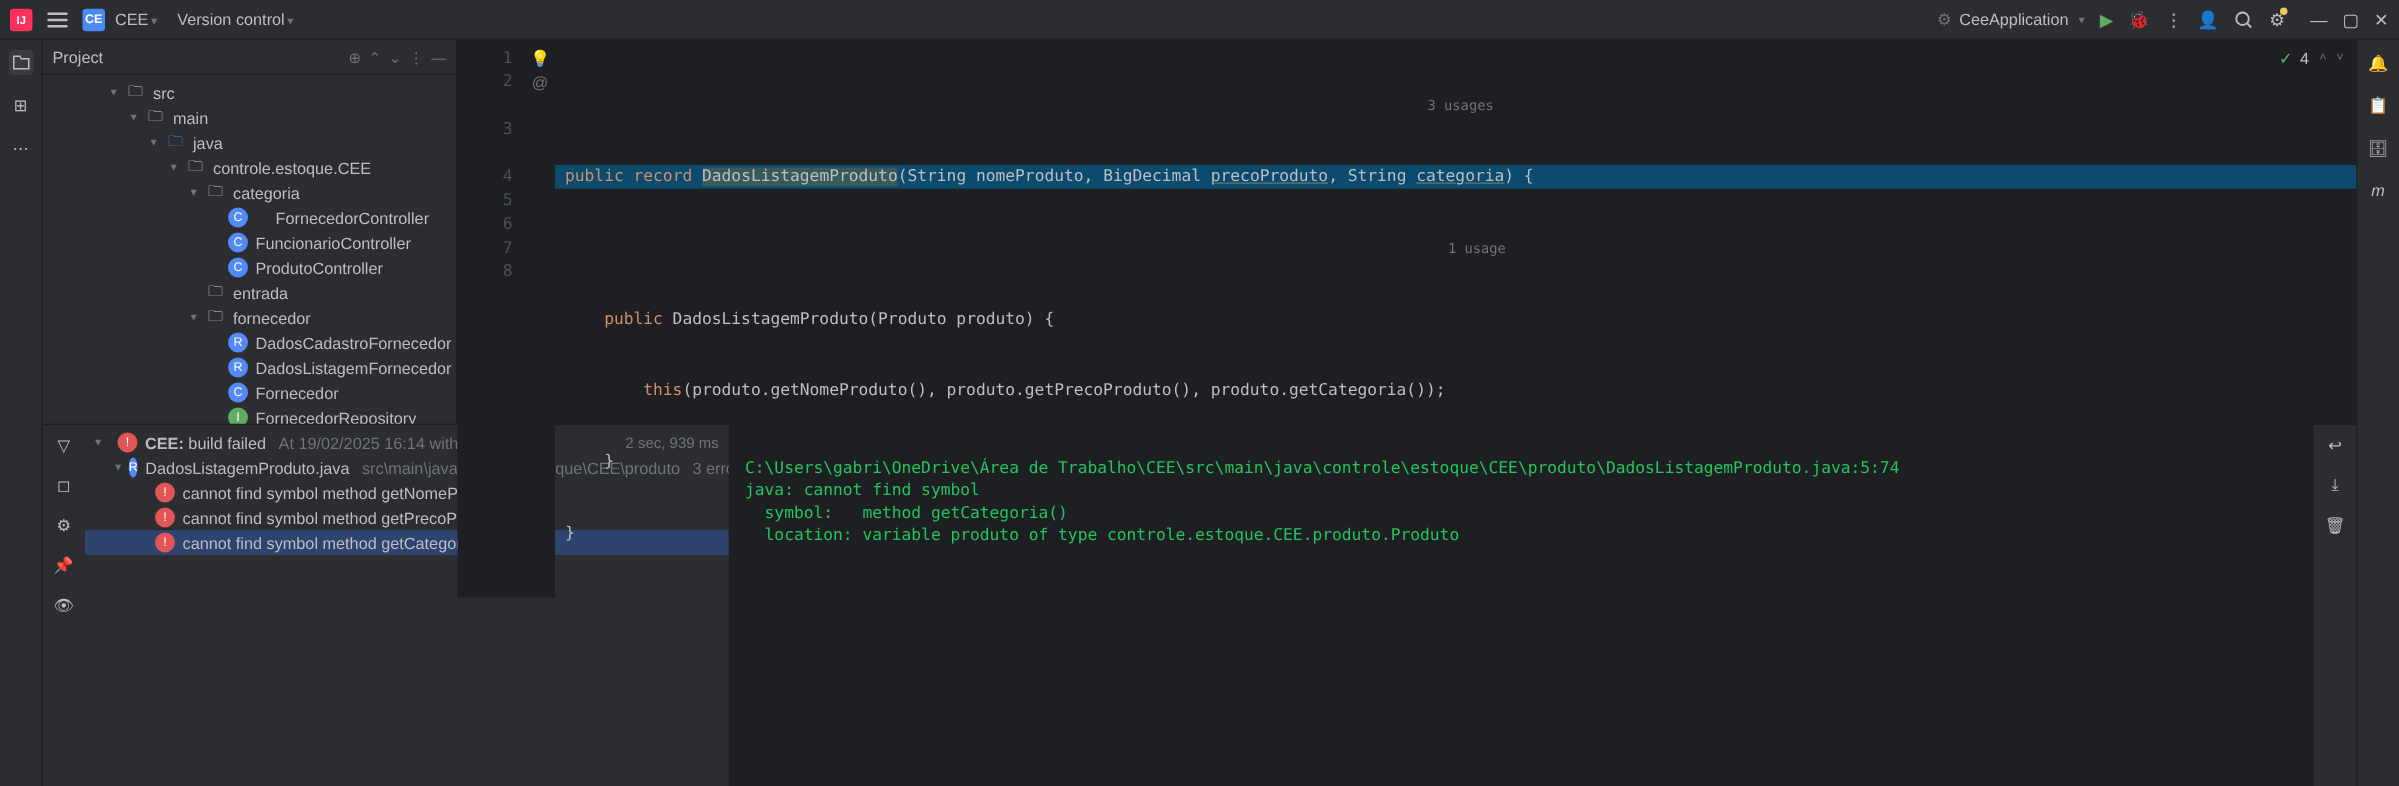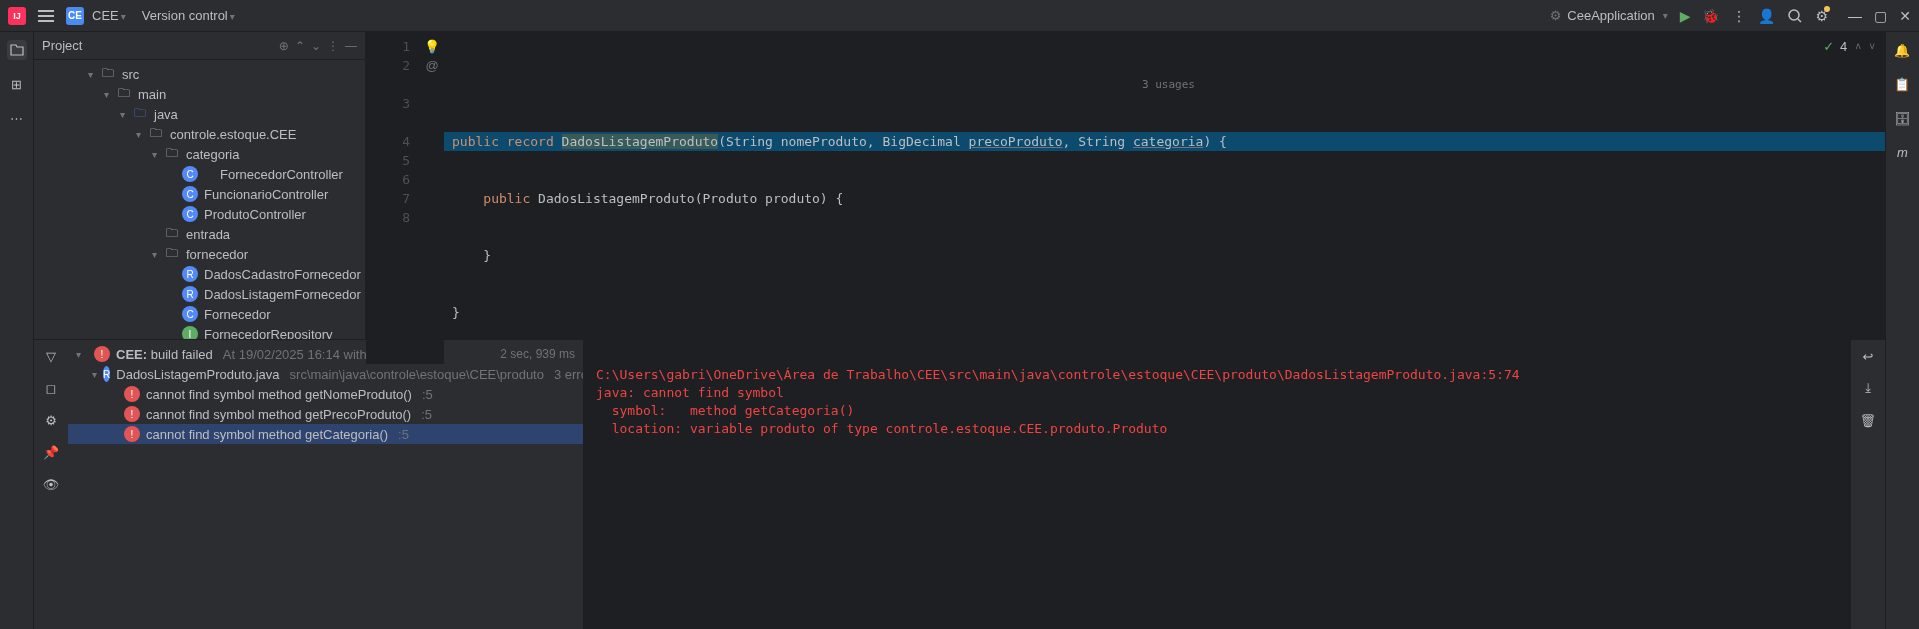--- a/index.html
+++ b/index.html
@@ -61,21 +61,21 @@
 .bot-close { font-size: 12px; color: #6f737a; cursor: pointer; }
 .bot-body { flex: 1; display: flex; }
 .bot-left-gut { width: 34px; display: flex; flex-direction: column; align-items: center; padding-top: 6px; gap: 12px; }
 .build-tree { width: 516px; background: #2b2d30; border-right: 1px solid #1e1f22; padding: 4px 0; font-size: 13px; overflow: hidden; }
 .bt-row { display: flex; align-items: center; padding: 2px 8px; gap: 6px; cursor: pointer; white-space: nowrap; }
 .bt-row.sel { background: #2e436e; }
 .bt-arrow { width: 12px; color: #6f737a; font-size: 10px; }
 .bt-dim { color: #6f737a; }
 .bt-right { margin-left: auto; color: #6f737a; font-size: 12px; }
 .build-out { flex: 1; padding: 8px 12px; font-family: 'Consolas', monospace; font-size: 13px; line-height: 18px; white-space: pre; color: #bcbec4; background: #1e1f22; }
-.out-err { color: #ef4444; }
+.out-err { color: #22c55e; }
 .bot-right-ic { width: 34px; display: flex; flex-direction: column; align-items: center; padding-top: 6px; gap: 12px; }
 .right-gutter { width: 34px; background: #2b2d30; border-left: 1px solid #1e1f22; display: flex; flex-direction: column; align-items: center; padding-top: 8px; gap: 14px; }
 .circle-ic { width: 16px; height: 16px; border-radius: 50%; display: inline-flex; align-items: center; justify-content: center; font-size: 10px; }
 .circle-blue { background: #548af7; color: #fff; }
 .circle-red { background: #e05555; color: #fff; }
 .circle-green { background: #5fad65; color: #fff; }
 svg { display: block; }
 </style>
 </head>
 <body>
@@ -263,21 +263,23 @@
             <div></div>
               <div></div>
             <div class="bulb">💡</div>
             <div></div>
               <div></div>
             <div style="color:#6f737a;">@</div>
           </div>
           <div class="code-text">
             <div class="code-line hint">3 usages</div>
             <div class="code-line hl"><span class="kw">public </span><span class="kw">record </span><span class="hl-warn">DadosListagemProduto</span><span>(String nomeProduto, BigDecimal </span><span class="hl-under">precoProduto</span><span>, String </span><span class="hl-under">categoria</span><span>) {</span></div>
+            <div class="code-line hint" style="padding-left:34px;">1 usage</div>
             <div class="code-line"><span class="kw">    public </span><span class="m-name">DadosListagemProduto</span><span>(Produto produto) {</span></div>
+            <div class="code-line"><span class="kw">        this</span><span>(produto.getNomeProduto(), produto.getPrecoProduto(), produto.getCategoria());</span></div>
             <div class="code-line">    }</div>
             <div class="code-line">}</div>
           </div>
           <div class="code-status">
             <span style="color:#5fad65;">✓</span>
             <span>4</span>
             <span class="chev">˄</span>
             <span class="chev">˅</span>
           </div>
         </div>

